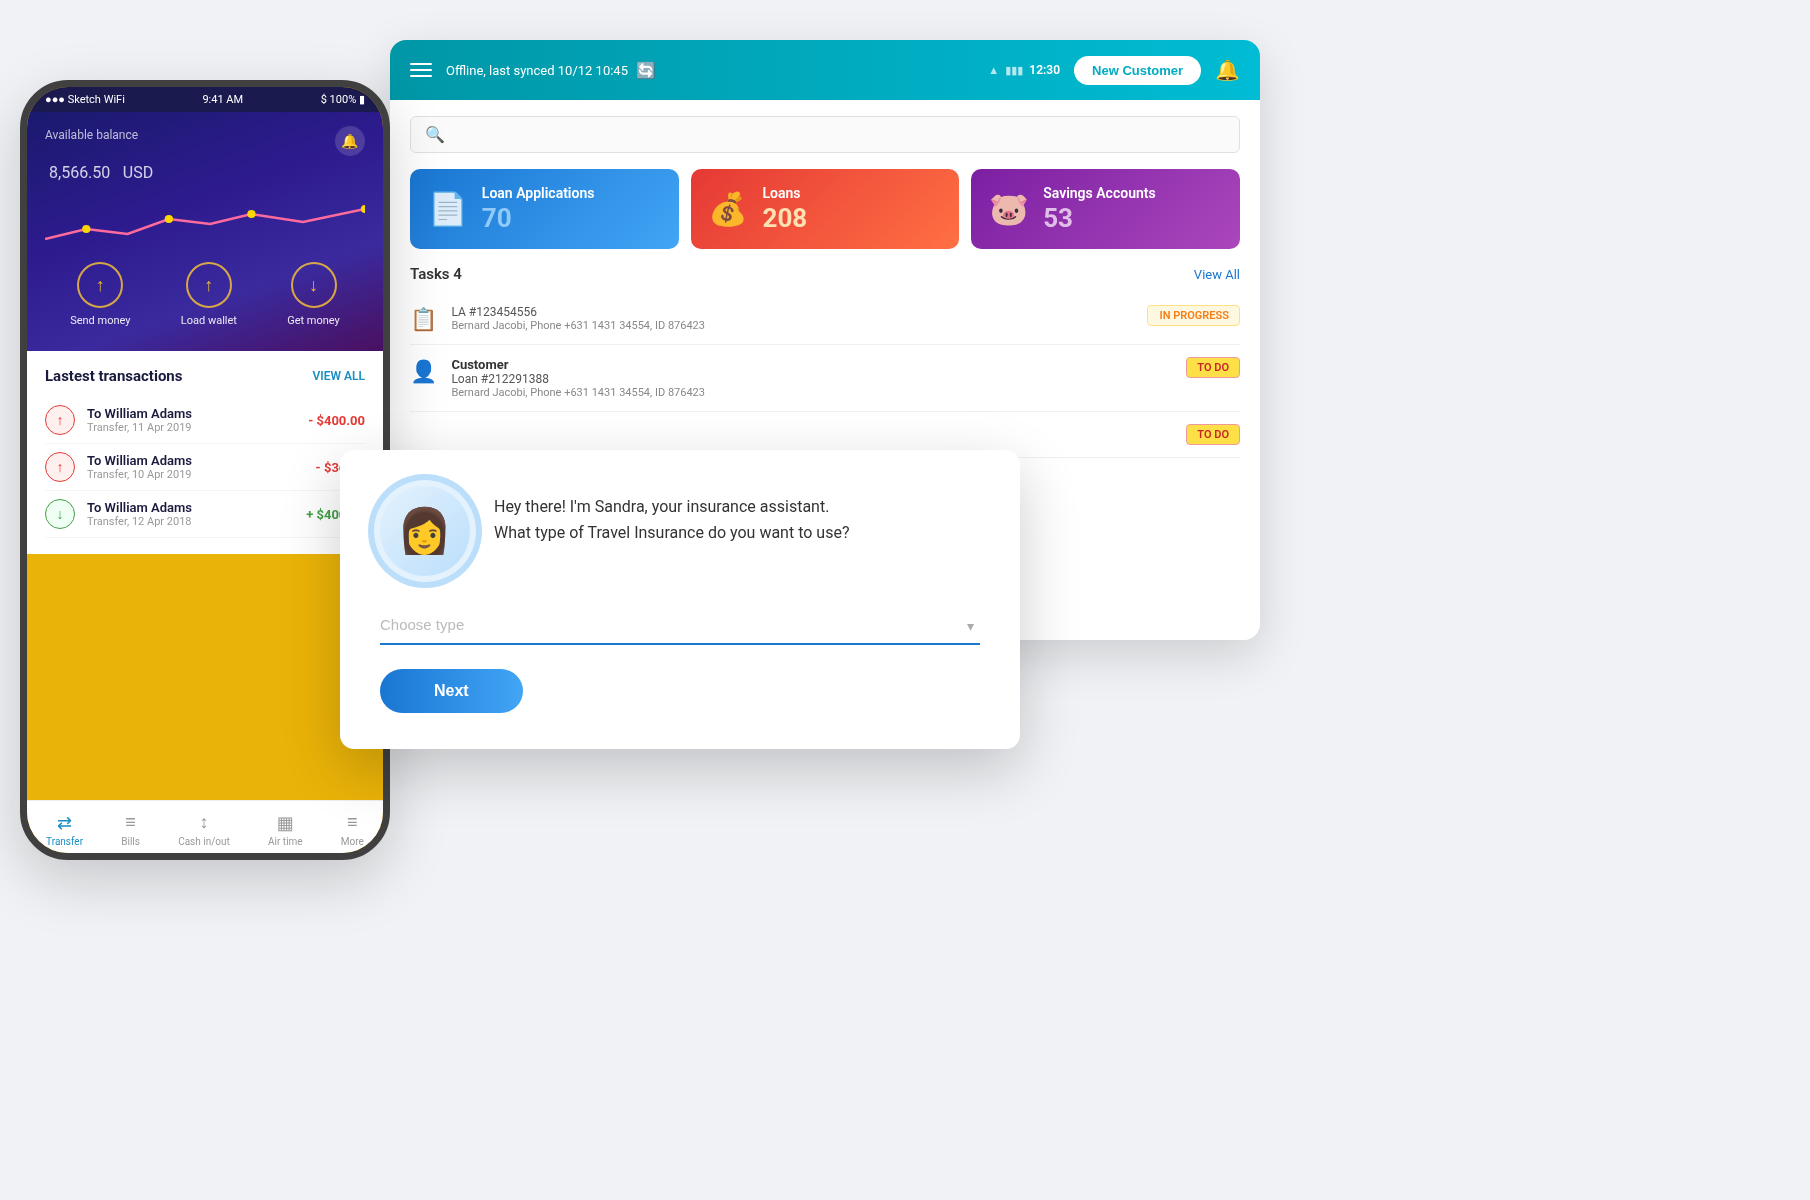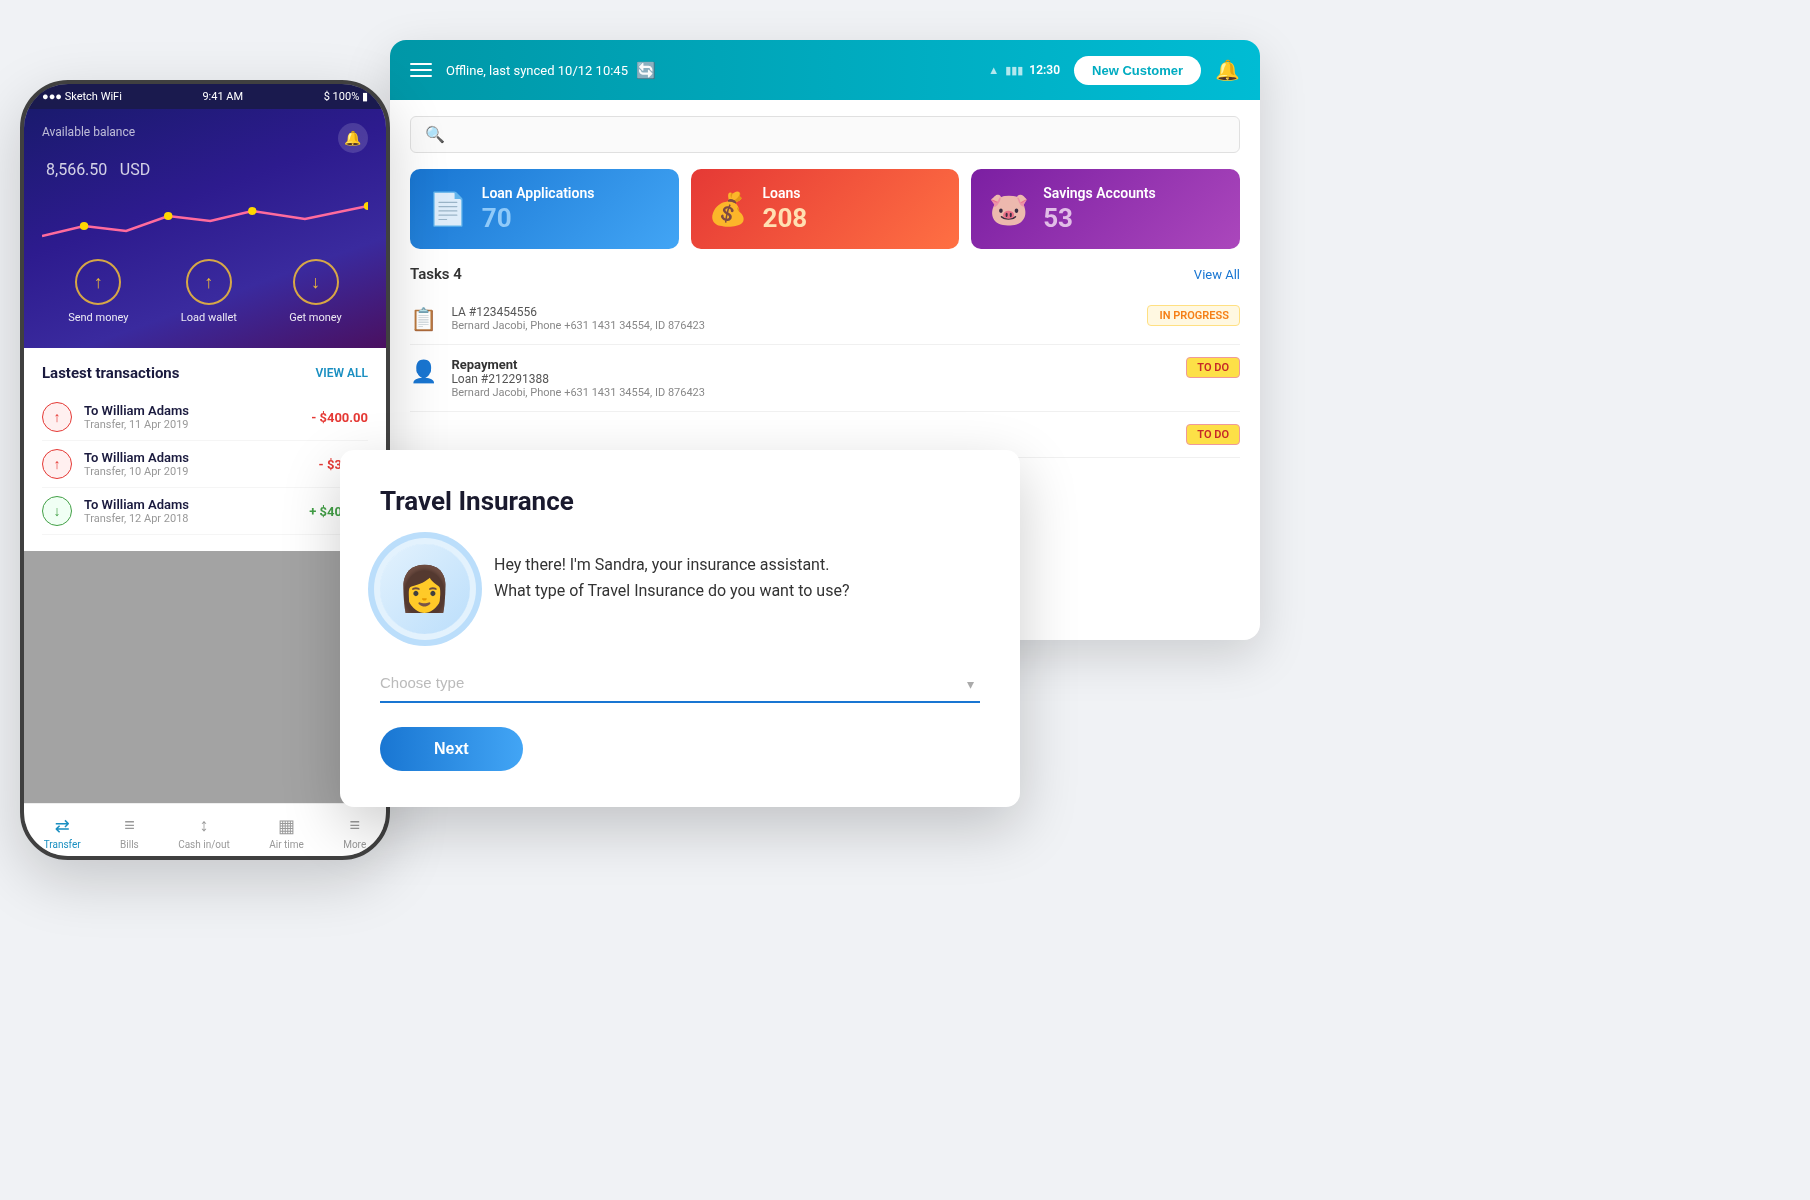--- a/index.html
+++ b/index.html
@@ -12,25 +12,25 @@
       position: relative;
     }
 
     
     .phone-wrapper {
       position: absolute;
       left: 20px;
       top: 80px;
       width: 370px;
       height: 780px;
-      background: #a3a3a3;
+      background: #eab308;
       border-radius: 48px;
       box-shadow: 0 20px 60px rgba(0,0,0,0.18);
       overflow: hidden;
-      border: 4px solid #404040;
+      border: 7px solid #404040;
       z-index: 10;
     }
     .phone-status-bar {
       background: #1a1a4e;
       color: #fff;
       display: flex;
       justify-content: space-between;
       align-items: center;
       padding: 6px 18px;
       font-size: 11px;
@@ -418,38 +418,37 @@
       <span class="task-icon">📋</span>
       <div class="task-info">
         <div class="task-ref">LA #123454556</div>
         <div class="task-person">Bernard Jacobi, Phone +631 1431 34554, ID 876423</div>
       </div>
       <span class="task-badge badge-inprogress">IN PROGRESS</span>
     </div>
     <div class="task-item">
       <span class="task-icon">👤</span>
       <div class="task-info">
-        <div class="task-title">Repayment</div>
+        <div class="task-title">Customer</div>
         <div class="task-ref">Loan #212291388</div>
         <div class="task-person">Bernard Jacobi, Phone +631 1431 34554, ID 876423</div>
       </div>
       <span class="task-badge badge-todo">TO DO</span>
     </div>
     <div class="task-item">
       <span class="task-icon"></span>
       <div class="task-info">
         <div class="task-title"></div>
       </div>
       <span class="task-badge badge-todo">TO DO</span>
     </div>
   </div>
 </div>
 
 <div class="dialog-wrapper">
-  <div class="dialog-title">Travel Insurance</div>
   <div class="dialog-content">
     <div class="avatar-wrapper">
       <div class="avatar-ring">
         <span class="avatar-face">👩</span>
       </div>
     </div>
     <div class="dialog-text">
       Hey there! I'm Sandra, your insurance assistant.<br>
       What type of Travel Insurance do you want to use?
     </div>

